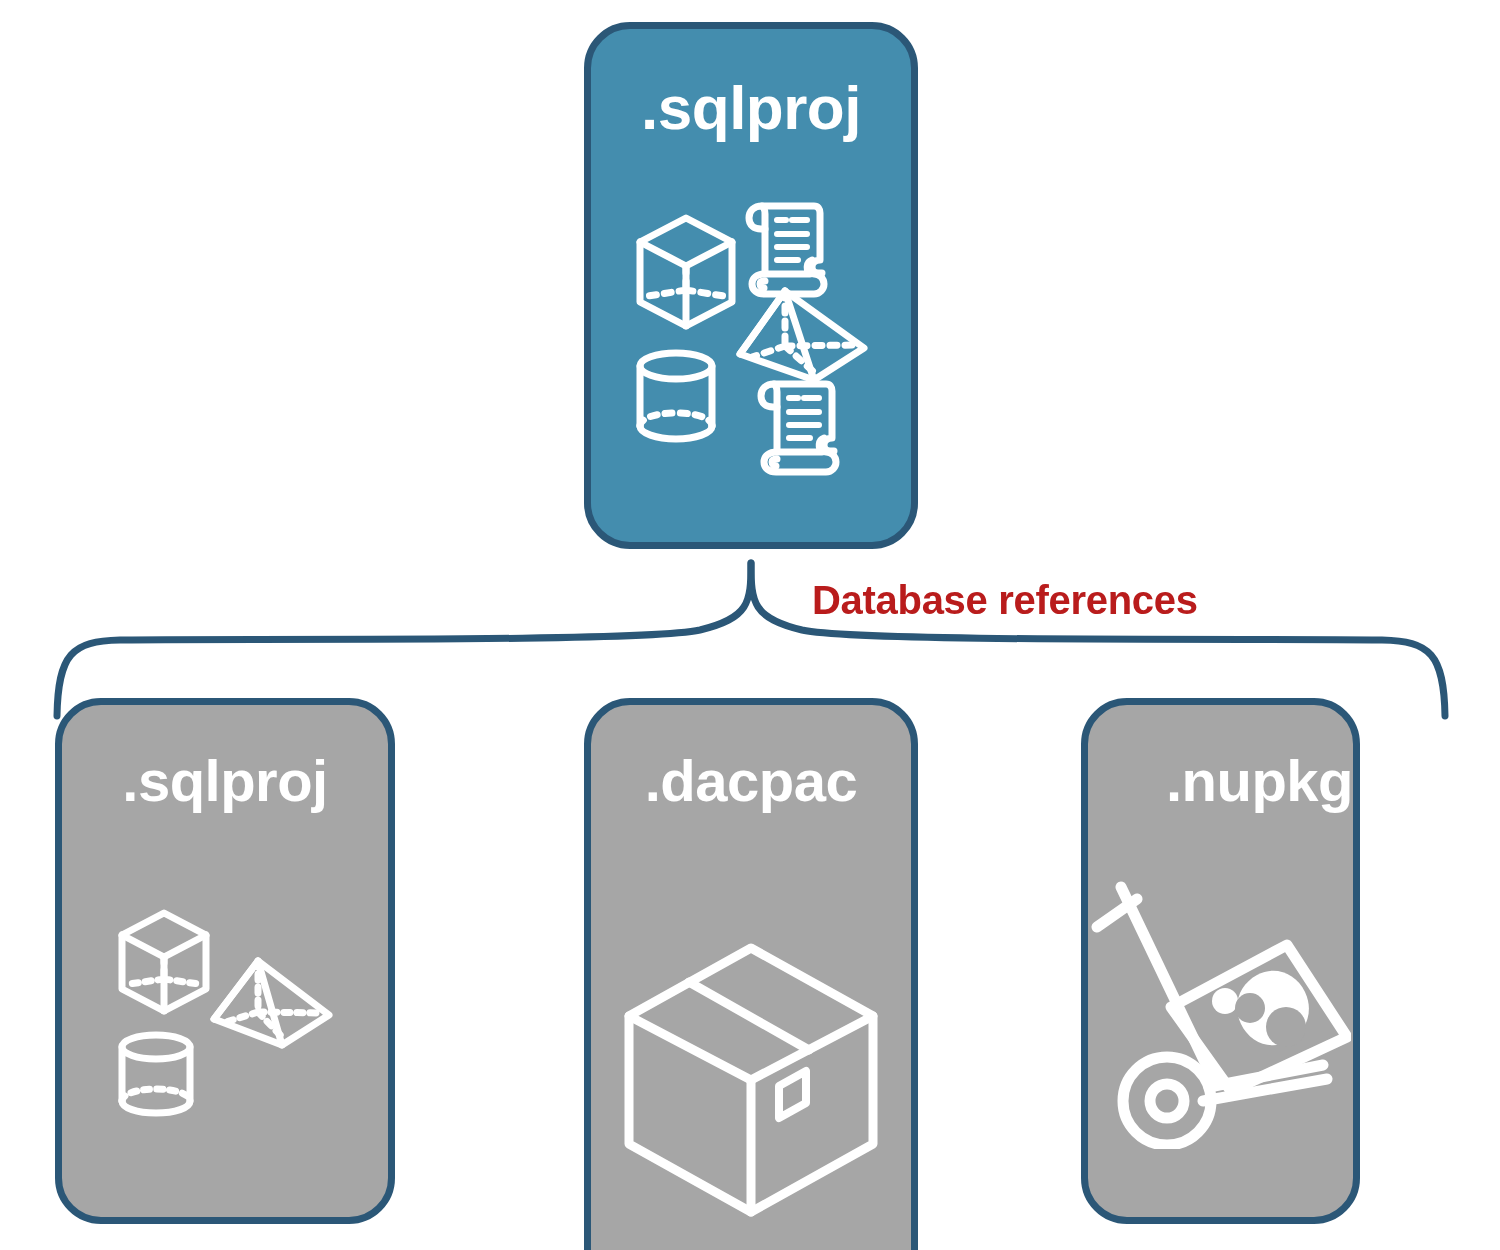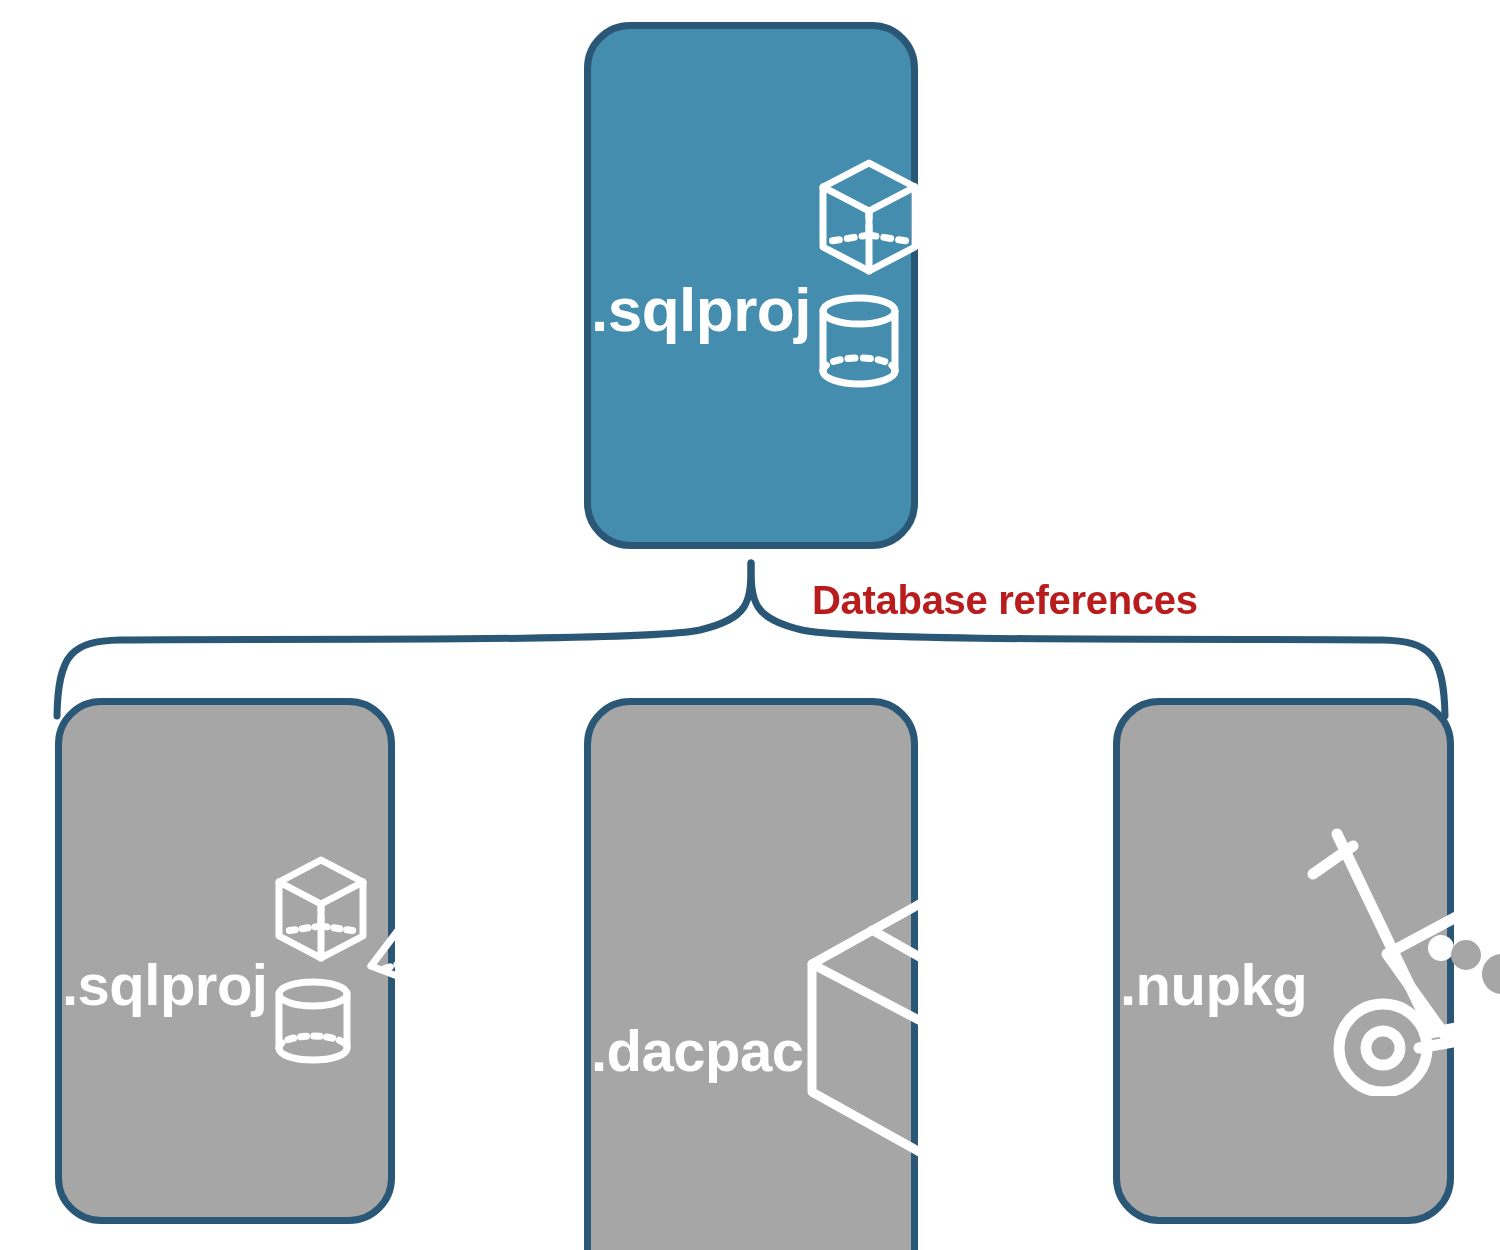--- a/index.html
+++ b/index.html
@@ -18,20 +18,21 @@
     overflow: hidden;
   }
 
   
   .card {
     position: absolute;
     box-sizing: border-box;
     border: 7px solid #2B5777;
     border-radius: 46px;
     display: flex;
+    flex-direction: column;
     align-items: center;
   }
   .card.primary {
     background: #448DAE;
   }
   .card.secondary {
     background: #A6A6A6;
   }
   .card-title {
     color: #ffffff;
@@ -56,24 +57,25 @@
     width: 340px;
     height: 526px;
   }
   #card-dacpac {
     left: 584px;
     top: 698px;
     width: 334px;
     height: 659px;
   }
   #card-nupkg {
-    left: 1113px;
+    left: 1081px;
     top: 698px;
-    width: 341px;
+    width: 279px;
     height: 526px;
+    align-items: flex-end;
   }
   .card.secondary .card-title {
     font-size: 58px;
     margin-top: 47px;
   }
 
   .card-art {
     flex: 1 1 auto;
     width: 100%;
     display: flex;

